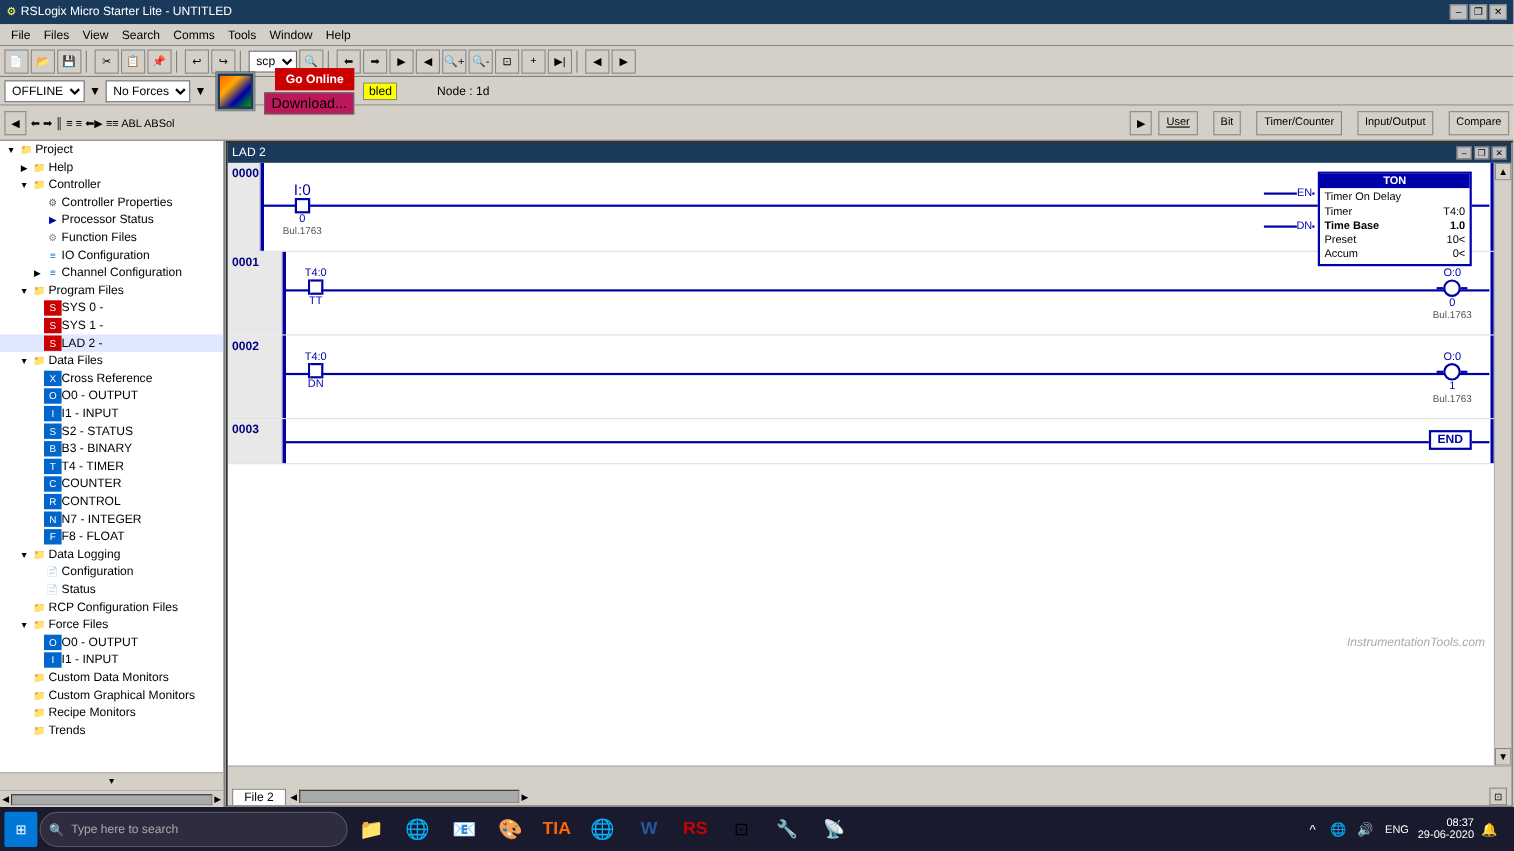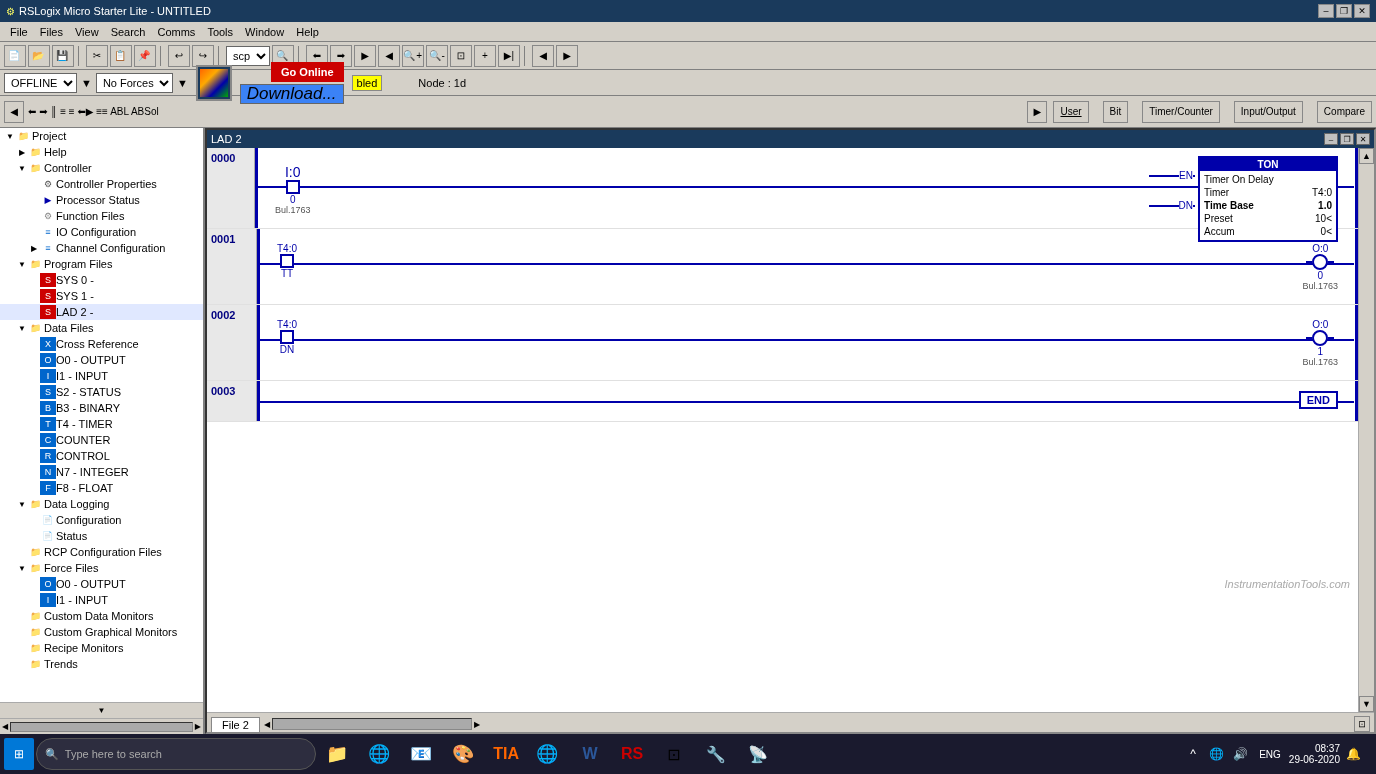--- a/index.html
+++ b/index.html
@@ -71,22 +71,22 @@
     }
     .status-combo {
       height: 20px; font-size: 11px; background: white; border: 1px solid #666; padding: 0 2px;
     }
     .go-online-btn {
       background: #ff0000; color: white; border: 2px solid #cc0000;
       padding: 1px 8px; cursor: pointer; font-size: 11px; font-weight: bold;
       height: 20px; display: flex; align-items: center;
     }
     .menu-dropdown {
-      background: #3b82f6; border: 1px solid #666; padding: 2px 6px;
-      font-size: 17px; cursor: pointer; height: 20px; display: flex; align-items: center; font-style: italic;
+      background: #be185d; border: 1px solid #666; padding: 2px 6px;
+      font-size: 13px; cursor: pointer; height: 20px; display: flex; align-items: center;
     }
 
     
     #instr-toolbar {
       background: #d4d0c8;
       height: 32px;
       display: flex;
       align-items: center;
       padding: 2px 4px;
       gap: 2px;
@@ -532,21 +532,21 @@
         <div class="panel-close-btn">✕</div>
       </div>
     </div>
 
     <div style="display:flex; flex:1; overflow:hidden;">
 
       <div style="flex:1; overflow:auto; position:relative; background:white;">
         <div style="min-width:1100px; min-height:450px; position:relative;">
 
           <div style="display:flex; min-height:80px; border-bottom:1px solid #e0e0e0; position:relative;">
-            <div style="width:48px; background:#e8e8e8; border-right:1px solid #aaa; display:flex; align-items:flex-start; justify-content:flex-start; padding:4px; font-size:11px; color:#000080; font-weight:bold; flex-shrink:0;">0000</div>
+            <div style="width:30px; background:#e8e8e8; border-right:1px solid #aaa; display:flex; align-items:flex-start; justify-content:flex-start; padding:4px; font-size:11px; color:#000080; font-weight:bold; flex-shrink:0;">0000</div>
 
             <div style="flex:1; position:relative; min-height:80px;">
 
               <div style="width:3px; background:#0000aa; position:absolute; left:0; top:0; bottom:0;"></div>
 
               <div style="height:2px; background:#0000aa; position:absolute; left:3px; right:4px; top:38px;"></div>
 
               <div style="width:3px; background:#0000aa; position:absolute; right:0; top:0; bottom:0;"></div>
 
               <div style="position:absolute; left:20px; top:16px; display:flex; flex-direction:column; align-items:center;">
@@ -675,21 +675,21 @@
         </div>
       </div>
 
       <div style="width:16px; background:#d4d0c8; border-left:1px solid #aaa; display:flex; flex-direction:column;">
         <div style="height:16px; background:#d4d0c8; border:1px solid #888; display:flex; align-items:center; justify-content:center; cursor:pointer; font-size:9px;">▲</div>
         <div style="flex:1; background:#d4d0c8;"></div>
         <div style="height:16px; background:#d4d0c8; border:1px solid #888; display:flex; align-items:center; justify-content:center; cursor:pointer; font-size:9px;">▼</div>
       </div>
     </div>
 
-    <div style="height:20px; background:#d4d0c8; border-top:1px solid #aaa; display:flex; align-items:flex-end; padding: 0 4px;">
+    <div style="height:36px; background:#d4d0c8; border-top:1px solid #aaa; display:flex; align-items:flex-end; padding: 0 4px;">
       <div style="padding:1px 10px; background:white; border:1px solid #888; border-bottom:none; font-size:11px; cursor:pointer;">File 2</div>
 
       <div style="display:flex; align-items:center; gap:2px; margin-left:4px; height:16px;">
         <span style="font-size:8px; cursor:pointer;">◀</span>
         <div style="width:200px; height:12px; background:#aaa; border:1px inset #888;"></div>
         <span style="font-size:8px; cursor:pointer;">▶</span>
       </div>
       <div style="margin-left:auto; width:16px; height:16px; background:#d4d0c8; border:1px solid #888; display:flex; align-items:center; justify-content:center; font-size:9px; cursor:pointer;">⊡</div>
     </div>
   </div>

